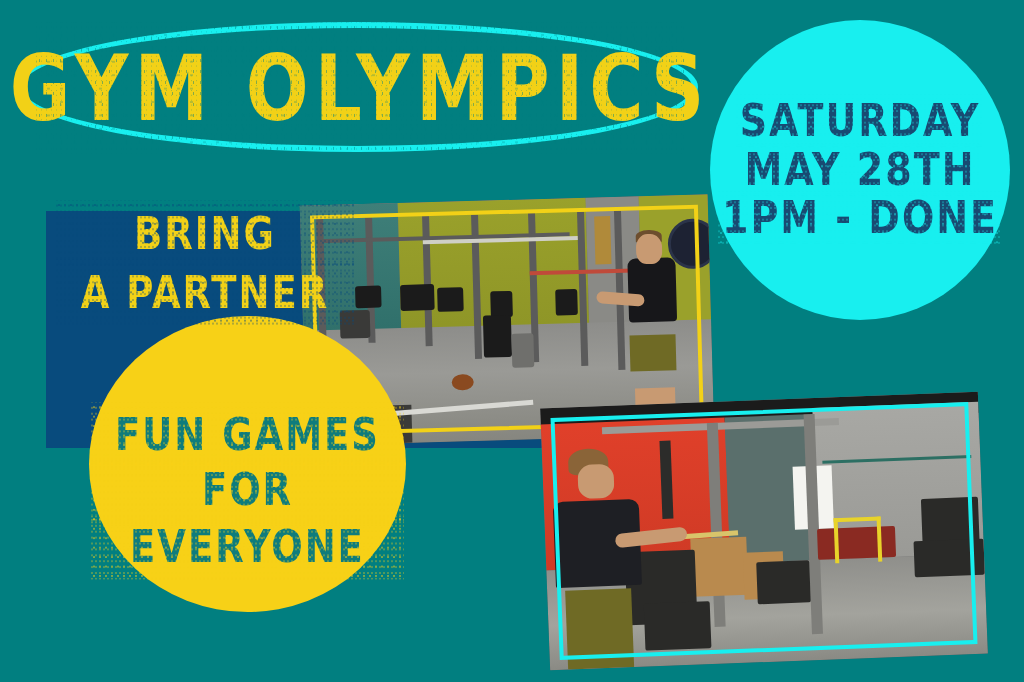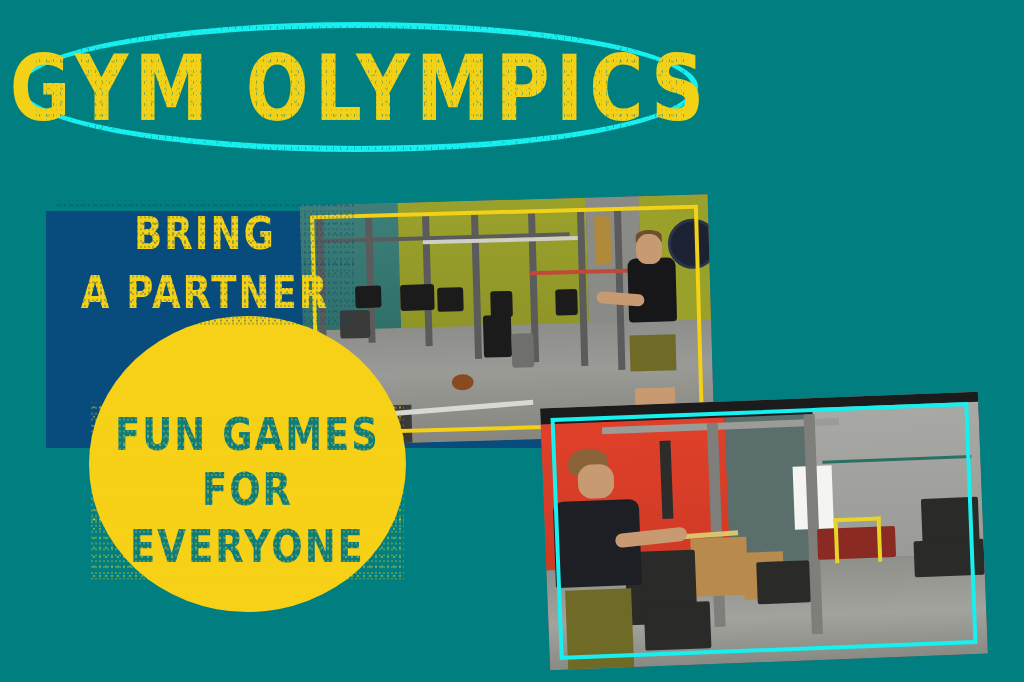--- a/index.html
+++ b/index.html
@@ -229,20 +229,25 @@
     background:#2c6f63;}
 </style>
 </head>
 <body>
 
 <div id="poster">
 
   <div class="abs" id="title-ellipse"></div>
   <div class="abs grunge" id="poster-title">GYM OLYMPICS</div>
 
+  <div class="abs" id="date-circle">
+    <span class="grunge dline">SATURDAY</span>
+    <span class="grunge dline">MAY 28TH</span>
+    <span class="grunge dline">1PM - DONE</span>
+  </div>
 
   <div class="abs" id="partner-block"></div>
 
   <div class="abs photo" id="photo-gym-green">
     <div class="scene">
       <div class="p1-ceil"></div>
       <div class="p1-wallL"></div>
       <div class="p1-wallM"></div>
       <div class="p1-wallG"></div>
       <div class="p1-wallR"></div>

